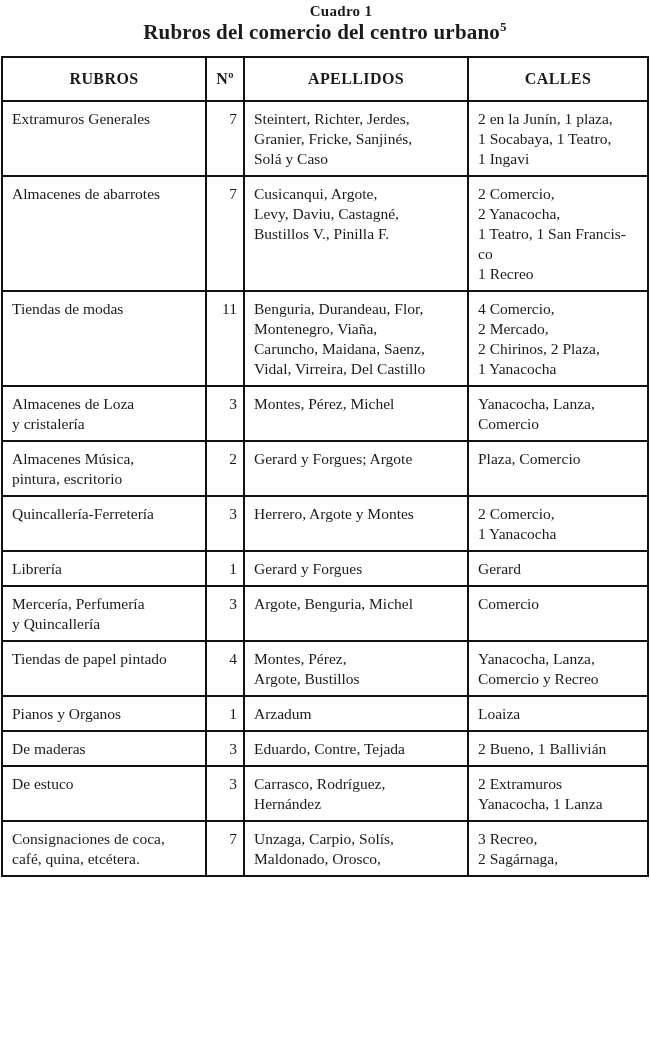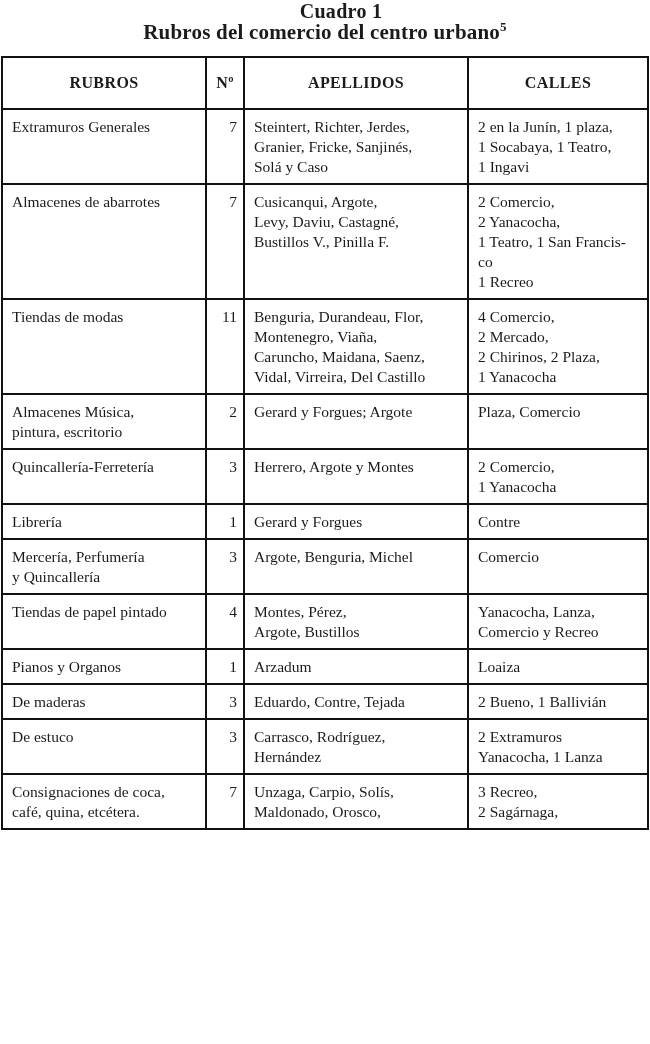--- a/index.html
+++ b/index.html
@@ -15,21 +15,21 @@
   .page {
     width: 650px;
     height: 1044px;
     box-sizing: border-box;
   }
   .title-block {
     text-align: center;
     padding-top: 2px;
   }
   .title-caption {
-    font-size: 20px;
+    font-size: 15px;
     font-weight: bold;
     line-height: 18px;
     letter-spacing: 0.3px;
     padding-left: 32px;
   }
   .title-main {
     font-size: 21px;
     font-weight: bold;
     line-height: 25px;
     letter-spacing: 0.2px;
@@ -49,21 +49,21 @@
     border: 2px solid #121212;
     vertical-align: top;
     box-sizing: border-box;
     overflow: hidden;
   }
   .doc-table th {
     font-size: 16px;
     font-weight: bold;
     text-align: center;
     vertical-align: middle;
-    height: 52px;
+    height: 44px;
     padding: 2px;
     letter-spacing: 0.4px;
   }
   .doc-table td {
     font-size: 15.5px;
     line-height: 20px;
     padding: 7px 4px 6px 9px;
   }
   .doc-table td.col-n {
     text-align: right;
@@ -158,20 +158,36 @@
     </td>
     <td class="col-calles">
       <span class="cell-text">4 Comercio,
 2 Mercado,
 2 Chirinos, 2 Plaza,
 1 Yanacocha</span>
     </td>
   </tr>
         <tr>
     <td class="col-rubro">
+      <span class="cell-text">Almacenes de Loza
+y cristalería</span>
+    </td>
+    <td class="col-n">
+      <span class="cell-text">3</span>
+    </td>
+    <td class="col-apellidos">
+      <span class="cell-text">Montes, Pérez, Michel</span>
+    </td>
+    <td class="col-calles">
+      <span class="cell-text">Yanacocha, Lanza,
+Comercio</span>
+    </td>
+  </tr>
+        <tr>
+    <td class="col-rubro">
       <span class="cell-text">Almacenes Música,
 pintura, escritorio</span>
     </td>
     <td class="col-n">
       <span class="cell-text">2</span>
     </td>
     <td class="col-apellidos">
       <span class="cell-text">Gerard y Forgues; Argote</span>
     </td>
     <td class="col-calles">
@@ -197,21 +213,21 @@
     <td class="col-rubro">
       <span class="cell-text">Librería</span>
     </td>
     <td class="col-n">
       <span class="cell-text">1</span>
     </td>
     <td class="col-apellidos">
       <span class="cell-text">Gerard y Forgues</span>
     </td>
     <td class="col-calles">
-      <span class="cell-text">Contre</span>
+      <span class="cell-text">Gerard</span>
     </td>
   </tr>
         <tr>
     <td class="col-rubro">
       <span class="cell-text">Mercería, Perfumería
 y Quincallería</span>
     </td>
     <td class="col-n">
       <span class="cell-text">3</span>
     </td>

